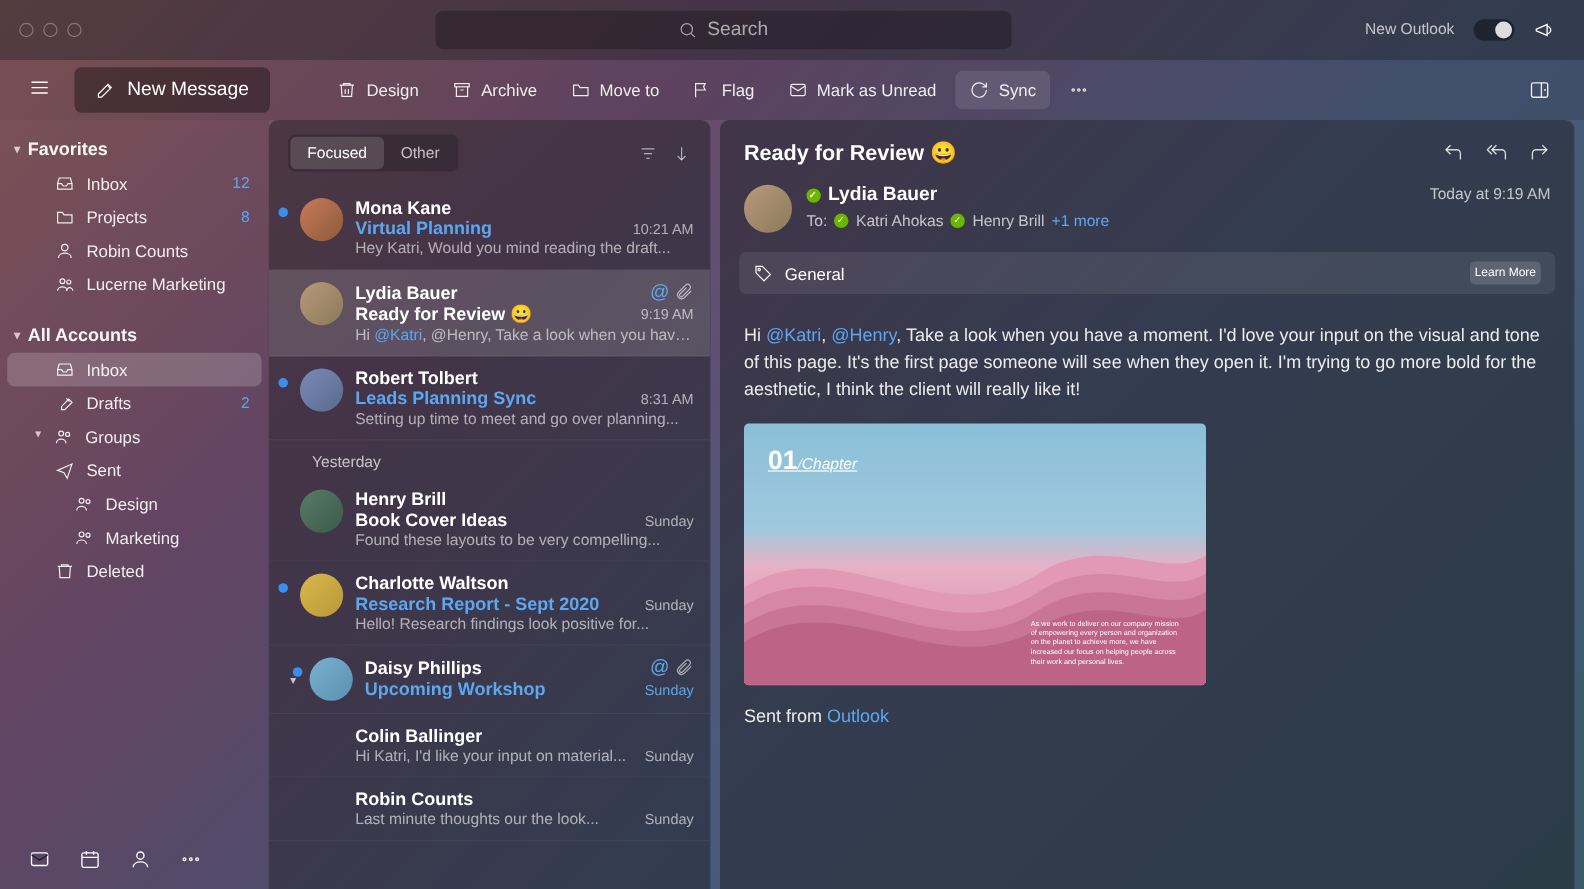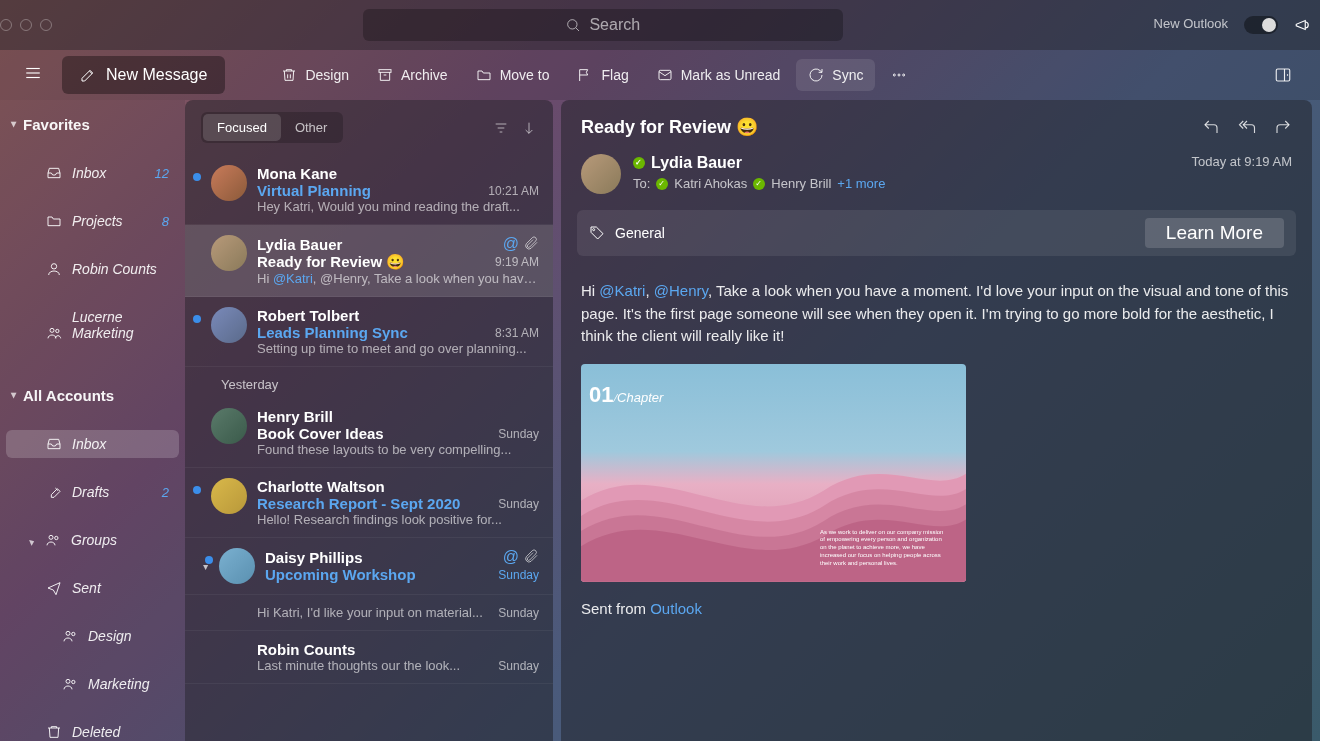--- a/index.html
+++ b/index.html
@@ -18,21 +18,21 @@
     .window {
       display: flex;
       flex-direction: column;
       height: 100%;
     }
     
     .titlebar {
       height: 50px;
       display: flex;
       align-items: center;
-      padding: 0 0;
+      padding: 0 16px;
       background: rgba(30,30,35,0.5);
     }
     .window-controls {
       display: flex;
       gap: 8px;
     }
     .window-dot {
       width: 12px;
       height: 12px;
       border-radius: 50%;
@@ -112,46 +112,44 @@
       flex: 1;
     }
     
     .main {
       flex: 1;
       display: flex;
       overflow: hidden;
     }
     
     .sidebar {
-      width: 185px;
+      width: 224px;
       background: rgba(20,20,25,0.1);
       display: flex;
       flex-direction: column;
       padding-top: 10px;
-      gap: 20px;
     }
     .sidebar-section {
       padding: 6px 12px;
       display: flex;
       align-items: center;
       gap: 6px;
       font-weight: 600;
       font-size: 15px;
       color: rgba(255,255,255,0.95);
     }
     .sidebar-item {
       padding: 6px 10px 6px 40px;
       display: flex;
-      align-items: flex-end;
+      align-items: flex-start;
       gap: 10px;
       font-size: 14px;
       color: rgba(255,255,255,0.9);
       border-radius: 6px;
       margin: 0 6px;
-      font-style: italic;
     }
     .sidebar-item.selected {
       background: rgba(255,255,255,0.18);
     }
     .sidebar-item .label {
       flex: 1;
     }
     .sidebar-item .count {
       color: #5BA7F0;
       font-size: 13px;
@@ -363,23 +361,23 @@
       display: flex;
       align-items: center;
       gap: 10px;
       font-size: 14px;
     }
     .category-bar button {
       margin-left: auto;
       background: rgba(255,255,255,0.15);
       border: none;
       color: #fff;
-      padding: 4px 21px;
+      padding: 4px 4px;
       border-radius: 4px;
-      font-size: 19px;
+      font-size: 10px;
       text-align: right;
     }
     .email-body {
       padding: 16px 20px;
       font-size: 15px;
       line-height: 1.5;
       color: rgba(255,255,255,0.9);
     }
     .mention {
       color: #5BA7F0;
@@ -396,25 +394,26 @@
     .email-image .wave {
       position: absolute;
       bottom: 0;
       left: 0;
       right: 0;
       height: 65%;
     }
     .img-chapter {
       position: absolute;
       top: 14px;
-      left: 8px;
+      left: 20px;
       color: white;
       font-family: serif;
       font-style: italic;
       font-size: 13px;
+      text-decoration: underline;
     }
     .img-chapter .num {
       font-size: 22px;
       font-style: normal;
       font-weight: 600;
     }
     .img-title {
       position: absolute;
       top: 42px;
       left: 20px;
@@ -794,20 +793,21 @@
             <span class="msg-subject unread">Upcoming Workshop</span>
             <span class="msg-time" style="color:#5BA7F0;">Sunday</span>
           </div>
         </div>
       </div>
 
       <div class="message-item">
         <div class="unread-spacer"></div>
         <div class="no-avatar"></div>
         <div class="msg-content">
+          <div class="msg-sender">Colin Ballinger</div>
           <div class="msg-row">
             <span class="msg-preview" style="flex:1;">Hi Katri, I'd like your input on material...</span>
             <span class="msg-time">Sunday</span>
           </div>
         </div>
       </div>
 
       <div class="message-item">
         <div class="unread-spacer"></div>
         <div class="no-avatar"></div>

